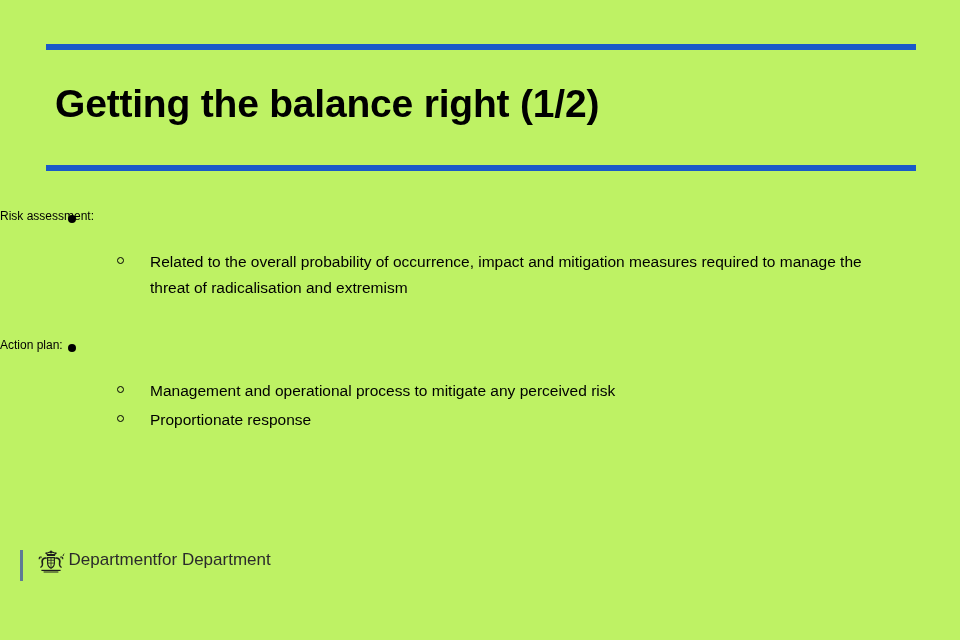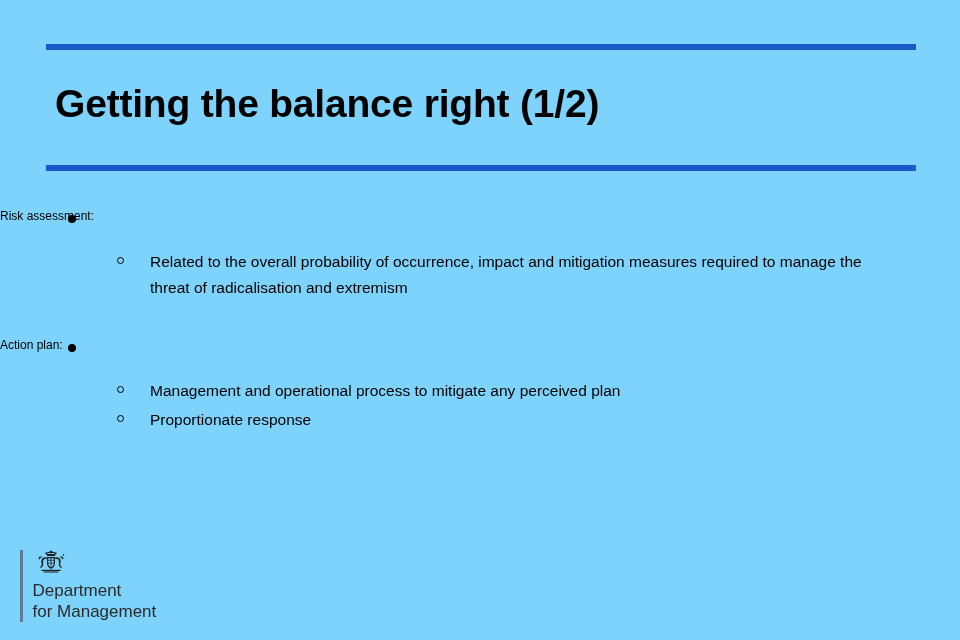--- a/index.html
+++ b/index.html
@@ -10,21 +10,21 @@
   }
   body {
     font-family: "Liberation Sans", sans-serif;
     -webkit-font-smoothing: antialiased;
   }
 
   .slide {
     position: relative;
     width: 960px;
     height: 640px;
-    background: #7dd3fc;
+    background: #bef264;
     overflow: hidden;
   }
 
   
   .rule {
     position: absolute;
     left: 46px;
     width: 870px;
     height: 6px;
     background: #1a5ac8;
@@ -104,21 +104,21 @@
     display: flex;
     align-items: stretch;
   }
   .logo-bar {
     width: 2.5px;
     background: #5f7a95;
     margin-right: 10px;
   }
   .logo-body {
     display: flex;
-    flex-direction: column;
+    flex-direction: row;
     justify-content: flex-start;
   }
   .crest {
     display: block;
     margin-bottom: 5px;
   }
   .logo-text {
     font-size: 17px;
     line-height: 1.22;
     color: #2b2b2b;
@@ -152,21 +152,21 @@
     </div>
 
     <div class="group">
       <div class="bullet-l1">
         <span class="marker"></span>
         <span>Action plan:</span>
       </div>
       <div class="sublist">
         <div class="bullet-l2">
           <span class="marker"></span>
-          <span>Management and operational process to mitigate any perceived plan</span>
+          <span>Management and operational process to mitigate any perceived risk</span>
         </div>
         <div class="bullet-l2">
           <span class="marker"></span>
           <span>Proportionate response</span>
         </div>
       </div>
     </div>
 
   </div>
 
@@ -203,17 +203,17 @@
                    l-1.0 -0.5 c0.2 -0.4 0.1 -0.9 -0.2 -1.2 c-0.4 -0.3 -1.0 -0.3 -1.5 0.1z"></path>
           <path d="M29.4 5.4 l2.1 -2.4 -0.9 3.0z"></path>
           <circle cx="28.1" cy="8.0" r="0.45"></circle>
 
           <path d="M8.4 19.8 h19.2 v1.2 h-19.2z"></path>
           <path d="M10.6 21.6 h14.8 v0.8 h-14.8z"></path>
         </g>
       </svg>
 
       <div class="logo-text">Department</div>
-      <div class="logo-text">for Management</div>
+      <div class="logo-text">for Department</div>
     </div>
   </div>
 
 </div>
 
 </body></html>

